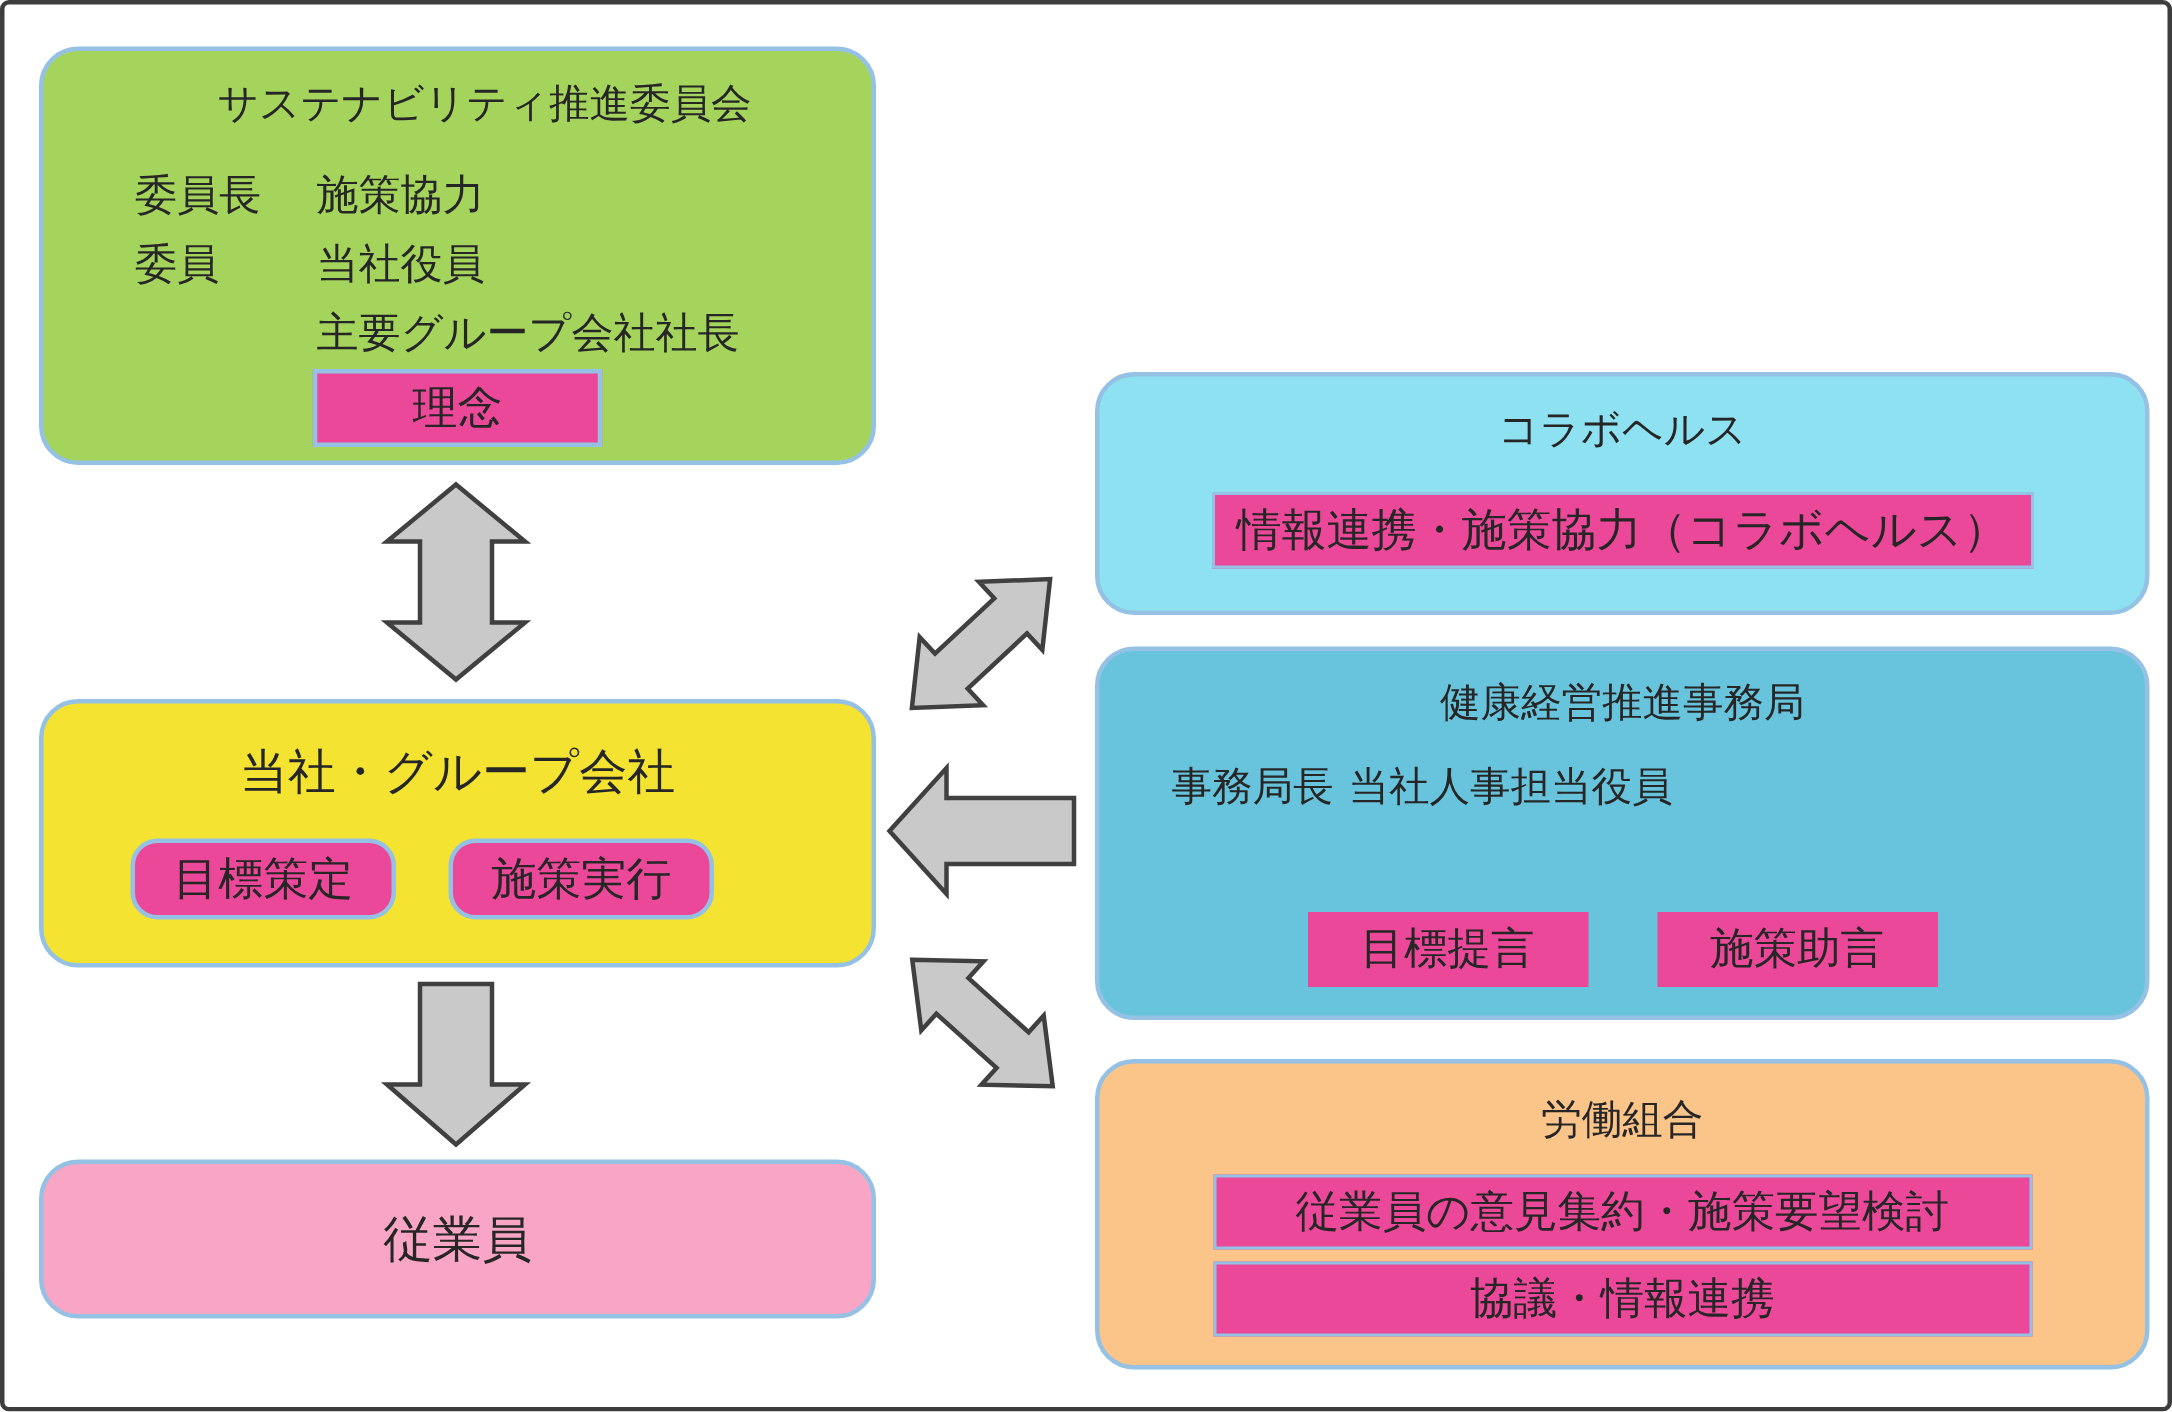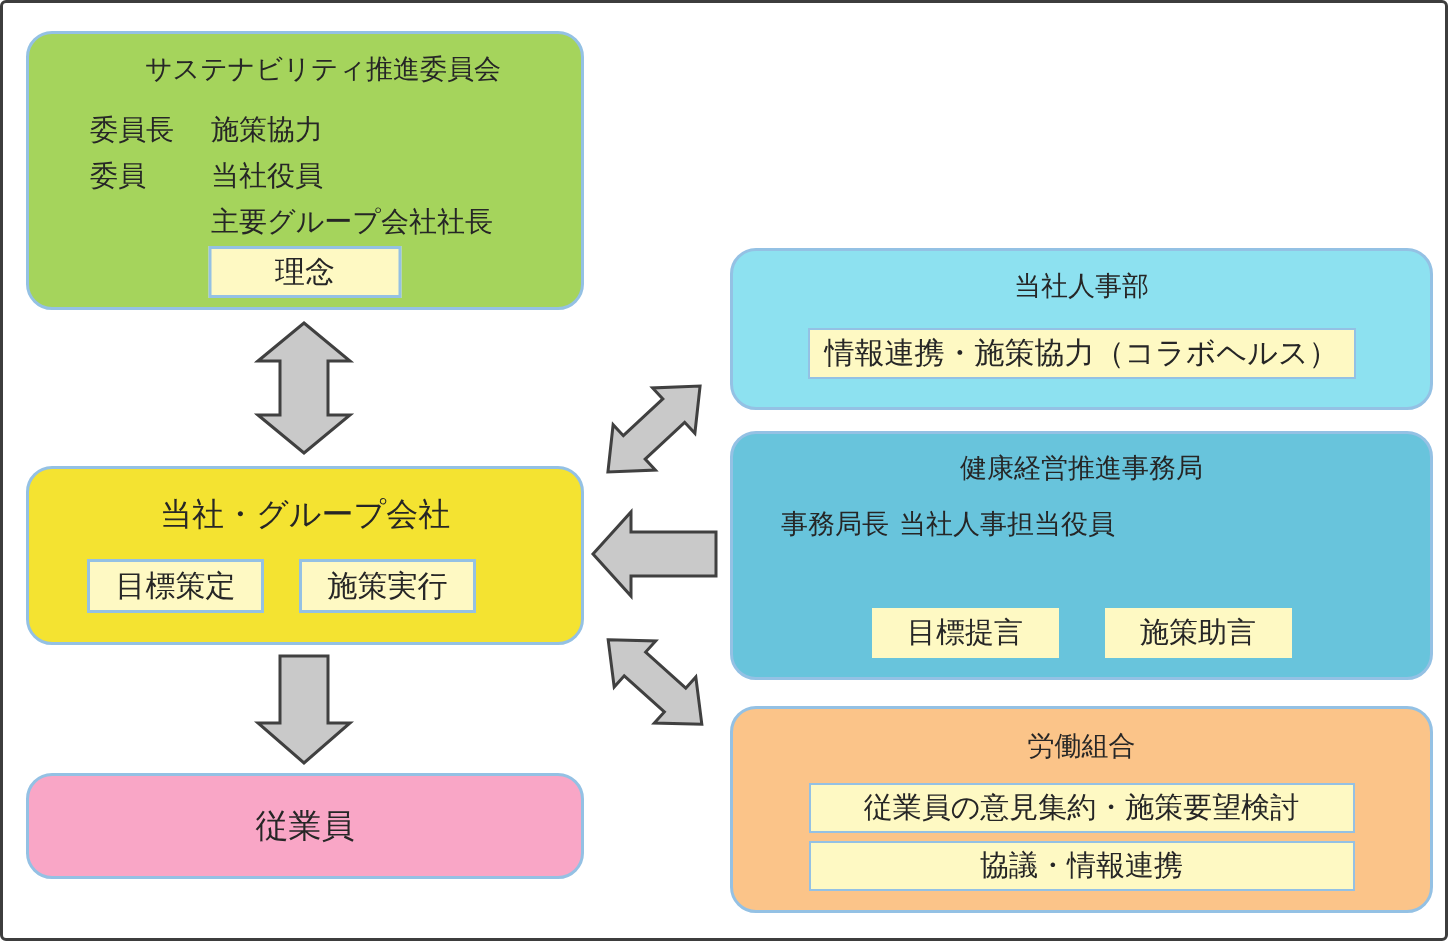--- a/index.html
+++ b/index.html
@@ -31,31 +31,31 @@
   .kv { font-size:28px; }
   .kv-green { margin:20px 0 0 61px; }
   .kv-teal  { margin:16px 0 0 48px; font-size:27px; }
   .kv-row { display:flex; align-items:center; }
   .kv-green .kv-row { height:46px; }
   .kv-teal  .kv-row { height:44px; }
   .kv-green .kv-label { width:121px; flex:0 0 auto; }
   .kv-teal  .kv-label { width:118px; flex:0 0 auto; }
 
   .badge {
-    background:#fef9c3; box-sizing:border-box;
+    background:#ec4899; box-sizing:border-box;
     display:flex; align-items:center; justify-content:center;
     font-size:29px; white-space:nowrap;
   }
   .badge-bordered { border:3px solid var(--color-box-border,#94C1E4); }
   .badge-thin     { border:2px solid var(--color-box-border,#94C1E4);text-align:right; }
 
   .badge-rinen { position:absolute; left:50%; transform:translateX(-50%);
                  top:212px; width:193px; height:52px; font-size:30px; }
   .badges-yellow { position:absolute; top:90px; left:58px; display:flex; gap:35px; }
-  .badges-yellow .badge { width:177px; height:54px; font-size:30px; }
+  .badges-yellow .badge { width:177px; height:54px; font-size:30px;border-radius:18px; }
   .badge-cyan { position:absolute; top:77px; left:50%; transform:translateX(-50%);
                 width:548px; height:51px; font-size:30px; }
   .badges-teal { position:absolute; top:174px; left:0; width:100%;
                  display:flex; justify-content:center; gap:46px; }
   .badges-teal .badge { width:187px; height:50px; }
   .badges-orange { position:absolute; top:74px; left:50%; transform:translateX(-50%);
                    width:546px; display:flex; flex-direction:column; gap:8px; }
   .badges-orange .badge { height:50px; }
 
   .arrow-layer { position:absolute; left:0; top:0; width:1448px; height:941px; }
@@ -104,21 +104,21 @@
       <div class="badge badge-bordered">目標策定</div>
       <div class="badge badge-bordered">施策実行</div>
     </div>
   </div>
 
   <div class="node node-pink">
     <div class="node-title t-pink">従業員</div>
   </div>
 
   <div class="node node-cyan">
-    <div class="node-title t-cyan">当社人事部</div>
+    <div class="node-title t-cyan">コラボヘルス</div>
     <div class="badge badge-thin badge-cyan">情報連携・施策協力（コラボヘルス）</div>
   </div>
 
   <div class="node node-teal">
     <div class="node-title t-teal">健康経営推進事務局</div>
     <div class="kv kv-teal">
       <div class="kv-row">
         <span class="kv-label">事務局長</span>
         <span class="kv-value">当社人事担当役員</span>
       </div>

